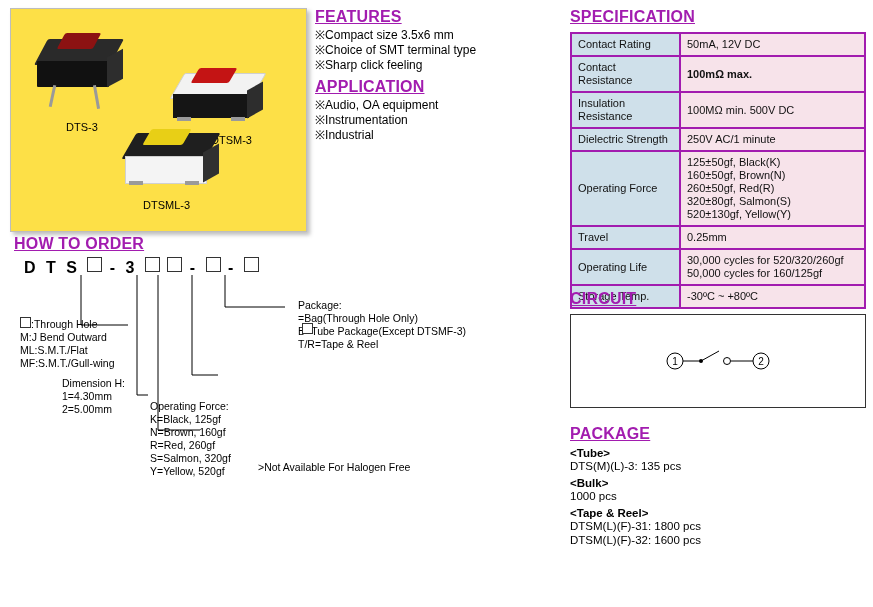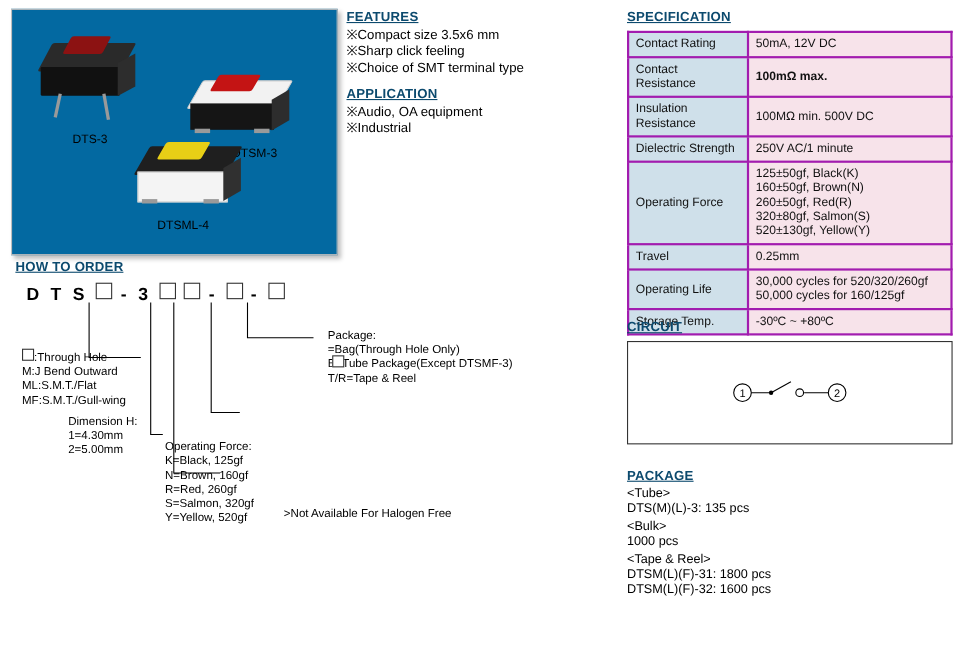--- a/index.html
+++ b/index.html
@@ -10,23 +10,23 @@
   body {
     width: 873px;
     height: 607px;
     position: relative;
     font-family: "Liberation Sans", sans-serif;
     font-size: 11px;
     color: #000000;
     overflow: hidden;
   }
   .sec-title {
-    font-size: 12px;
+    font-size: 16px;
     font-weight: bold;
-    color: #0c4a6e;
+    color: #a21caf;
     text-decoration: underline;
     letter-spacing: 0.2px;
   }
   .bullets {
     margin: 2px 0 0 0;
     padding: 0;
     list-style: none;
   }
   .bullets li {
     font-size: 12px;
@@ -34,21 +34,21 @@
     white-space: nowrap;
   }
 
   
   #photo-panel {
     position: absolute;
     left: 10px;
     top: 8px;
     width: 295px;
     height: 222px;
-    background: #0369a1;
+    background: #fde047;
     border: 1px solid #bdbdbd;
     box-shadow: 3px 3px 4px rgba(0,0,0,0.25);
   }
   .sw { position: absolute; }
   .pin {
     position: absolute;
     background: #9a9a9a;
   }
 
   
@@ -171,21 +171,21 @@
   #circuit-box {
     margin-top: 6px;
     width: 294px; height: 92px;
     border: 1px solid #333;
     background: #fff;
     position: relative;
   }
 
   
   #package-block { position: absolute; left: 570px; top: 425px; width: 296px; }
-  .pk-head { font-size: 11.5px; font-weight: normal; margin-top: 4px; }
+  .pk-head { font-size: 11.5px; font-weight: bold; margin-top: 4px; }
   .pk-line { font-size: 11.5px; line-height: 14px; }
 </style>
 </head>
 <body>
 
 <div id="photo-panel">
 
   <div class="sw" id="sw-dts3">
     <div class="top"></div>
     <div class="redcap"></div>
@@ -207,37 +207,38 @@
   <div class="lbl" style="left:200px; top:125px; position:absolute;">DTSM-3</div>
 
   <div class="sw" id="sw-dtsml3">
     <div class="top"></div>
     <div class="ycap"></div>
     <div class="front"></div>
     <div class="side"></div>
     <div class="pin" style="left:8px; top:54px; width:14px; height:4px;"></div>
     <div class="pin" style="left:64px; top:54px; width:14px; height:4px;"></div>
   </div>
-  <div class="lbl" style="left:132px; top:190px; position:absolute;">DTSML-4</div>
+  <div class="lbl" style="left:132px; top:190px; position:absolute;">DTSML-3</div>
 
 </div>
 
 <div id="features-block">
   <div class="sec-title">FEATURES</div>
   <ul class="bullets">
     <li>※Compact size 3.5x6 mm</li>
+    <li>※Choice of SMT terminal type</li>
     <li>※Sharp click feeling</li>
-    <li>※Choice of SMT terminal type</li>
   </ul>
 </div>
 
 <div id="application-block">
   <div class="sec-title">APPLICATION</div>
   <ul class="bullets">
     <li>※Audio, OA equipment</li>
+    <li>※Instrumentation</li>
     <li>※Industrial</li>
   </ul>
 </div>
 
 <div id="spec-block">
   <div class="sec-title">SPECIFICATION</div>
   <table class="spec">
     <tbody>
         <tr>
       <td class="k">Contact Rating</td>

